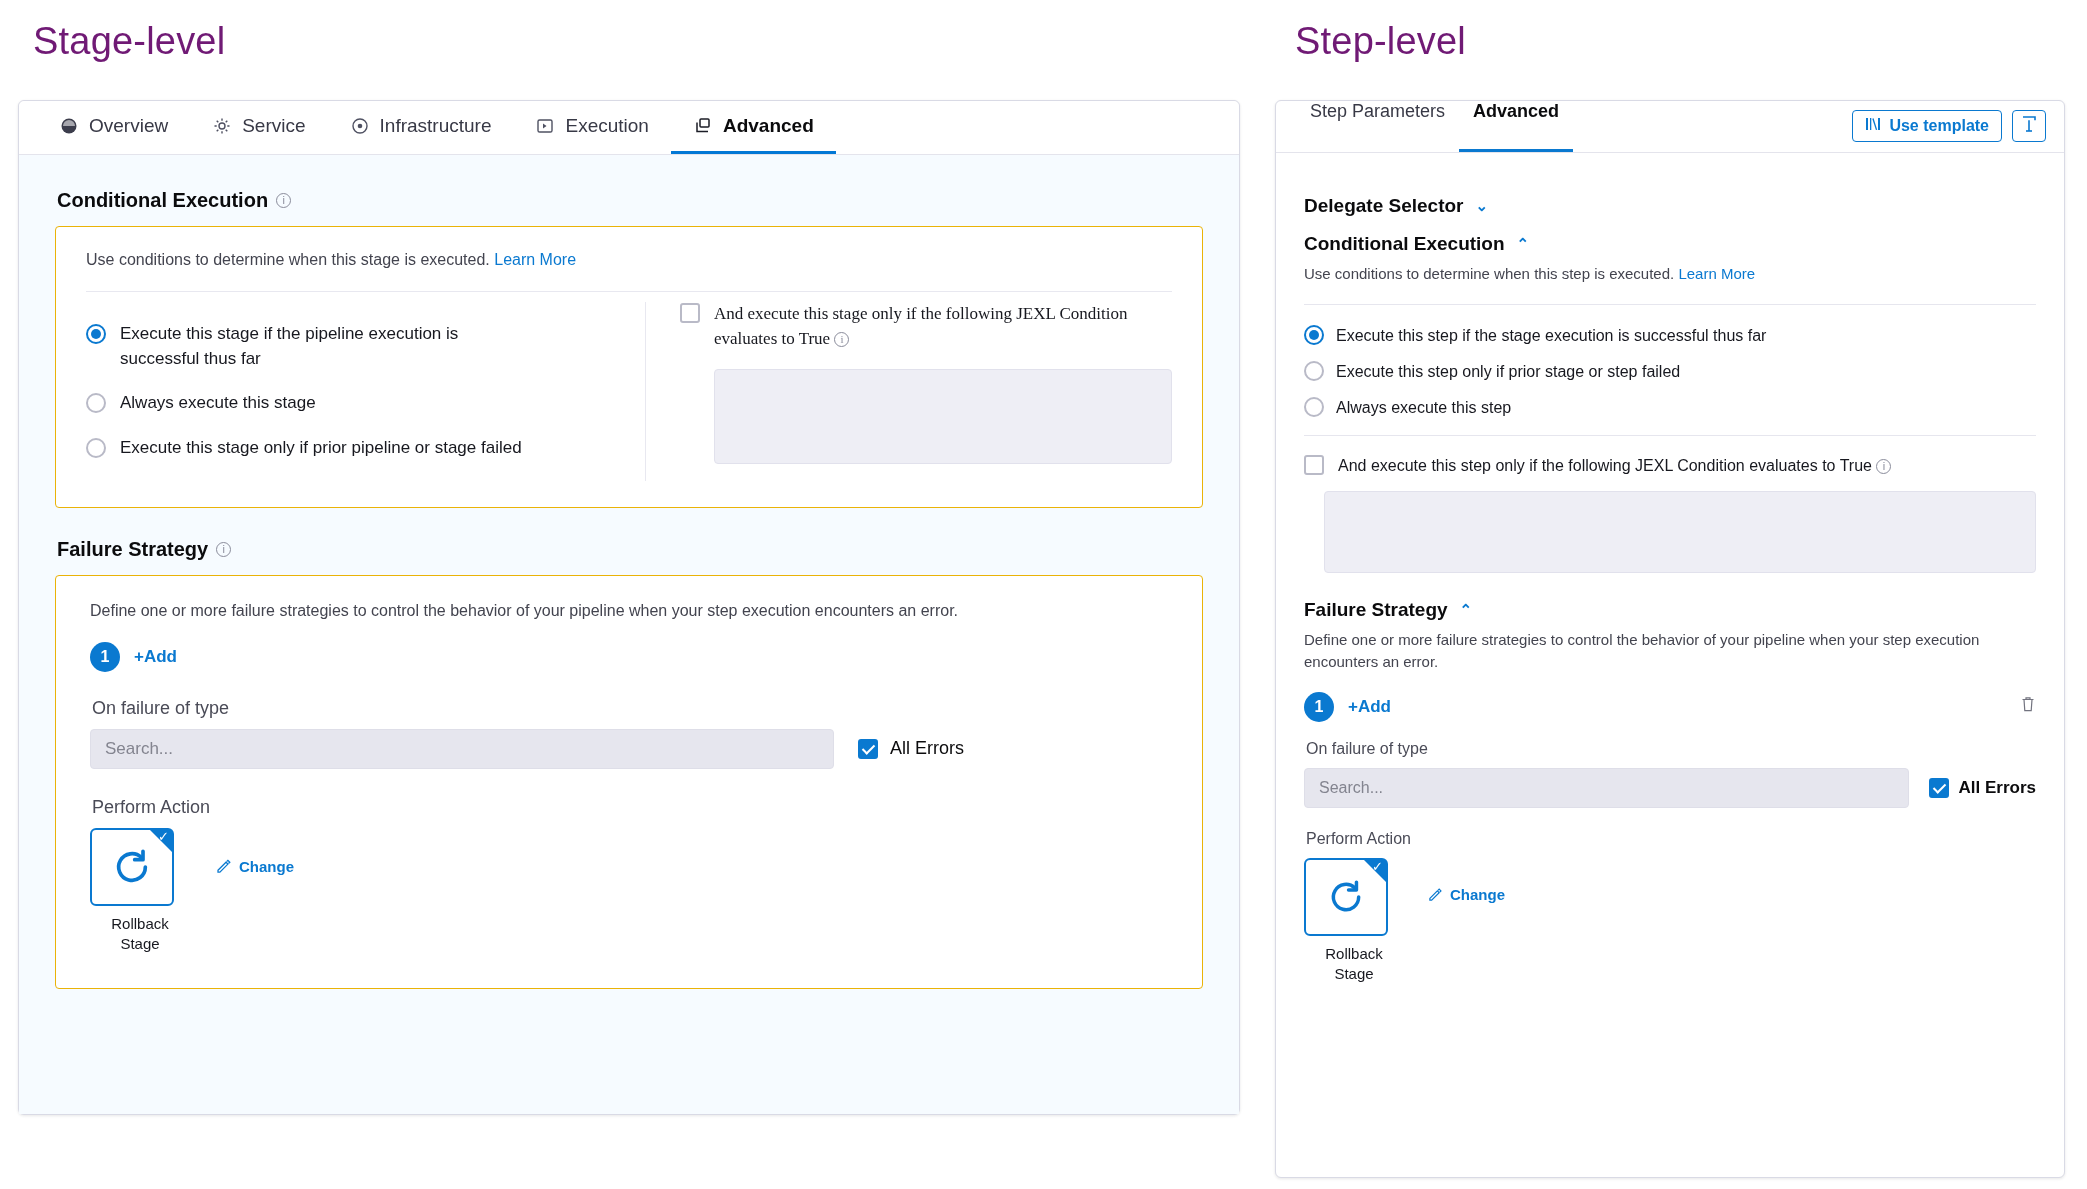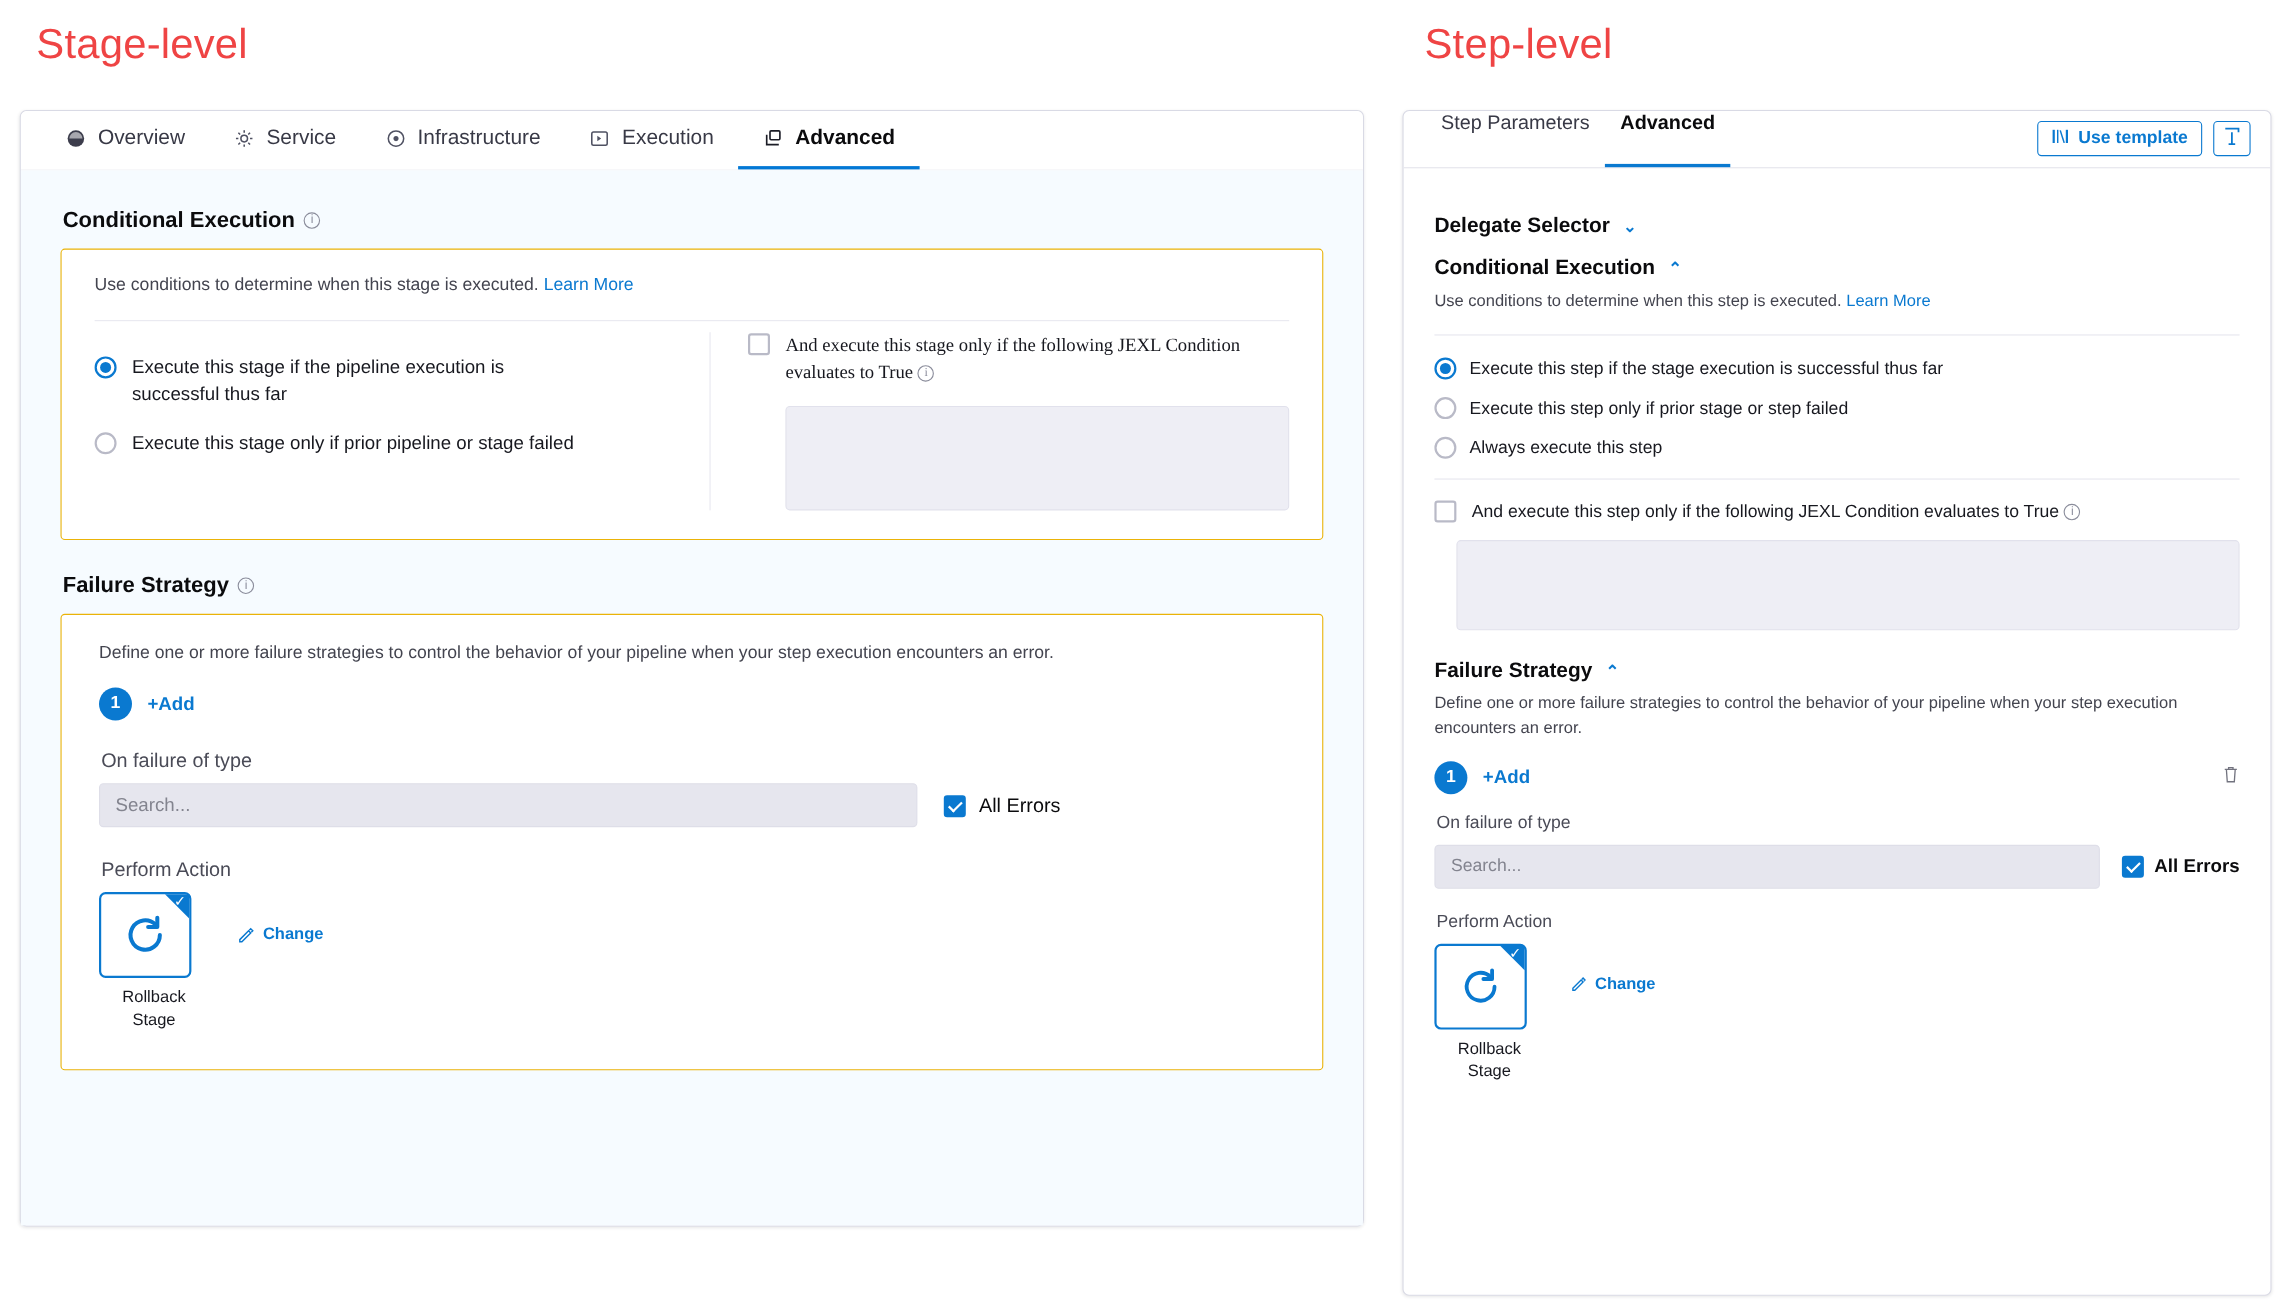--- a/index.html
+++ b/index.html
@@ -15,21 +15,21 @@
     height: 1189px;
     background: #fff;
     overflow: hidden;
   }
 
   
   .section-heading {
     position: absolute;
     font-size: 38px;
     font-weight: 400;
-    color: #ef4444;
+    color: #701a75;
     letter-spacing: 0.2px;
   }
   #stage-heading { left: 33px; top: 20px; }
   #step-heading  { left: 1295px; top: 20px; }
 
   
   .panel {
     position: absolute;
     background: #fff;
     border: 1px solid #d9dae5;
@@ -341,20 +341,24 @@
           <a class="link">Learn More</a>
         </div>
         <div class="hr"></div>
 
         <div style="display:flex; margin-top:10px;">
 
           <div style="flex:0 0 560px; padding-right:30px; border-right:1px solid #e8e8f0;">
             <div class="radio-row">
               <span class="radio checked"></span>
               <span class="radio-label" style="max-width:400px;">Execute this stage if the pipeline execution is successful thus far</span>
+            </div>
+            <div class="radio-row">
+              <span class="radio"></span>
+              <span class="radio-label">Always execute this stage</span>
             </div>
             <div class="radio-row">
               <span class="radio"></span>
               <span class="radio-label">Execute this stage only if prior pipeline or stage failed</span>
             </div>
           </div>
 
           <div style="flex:1; padding-left:34px;font-family:Liberation Serif, serif;">
             <div class="cb-row">
               <span class="cb"></span>

